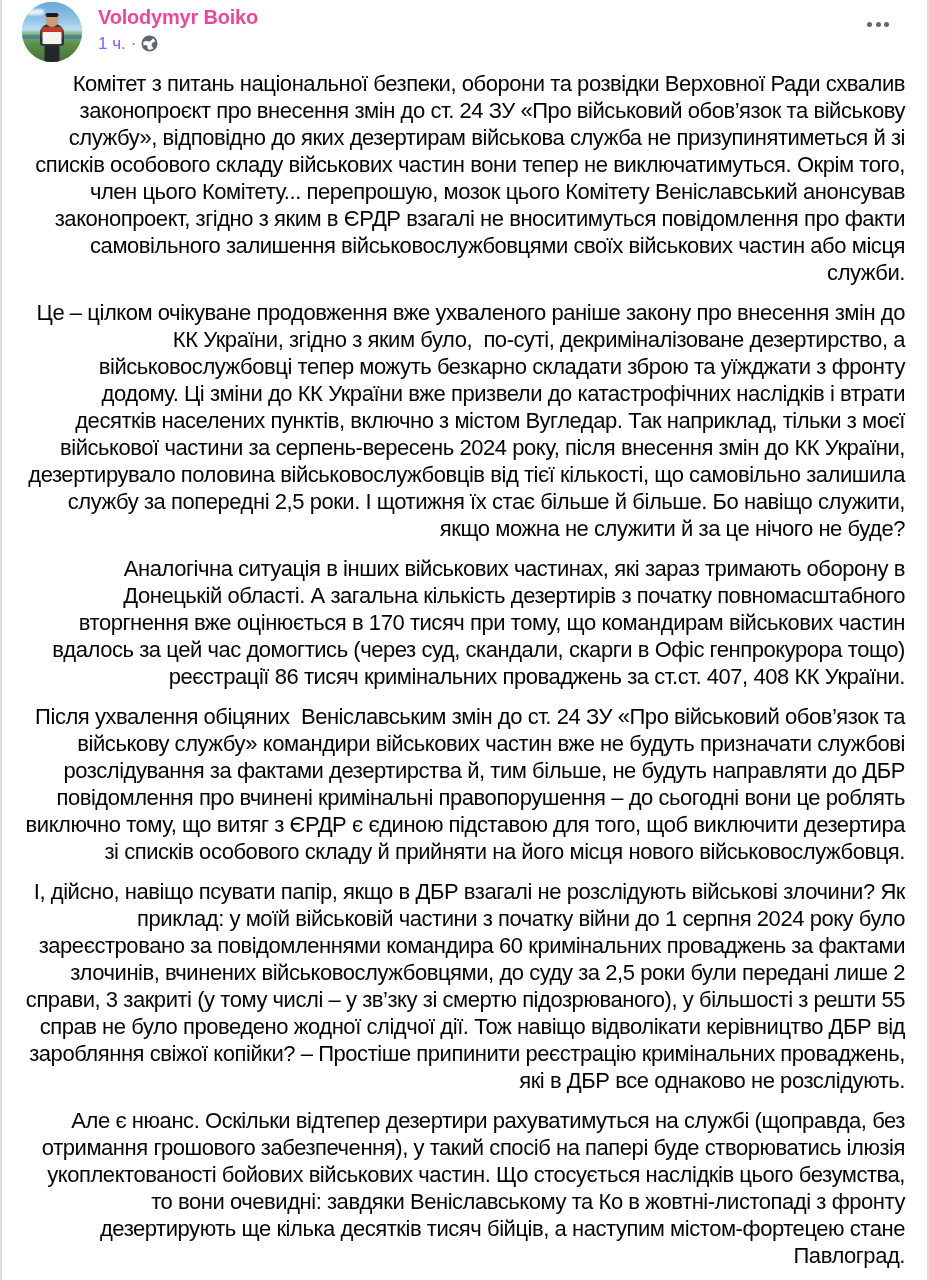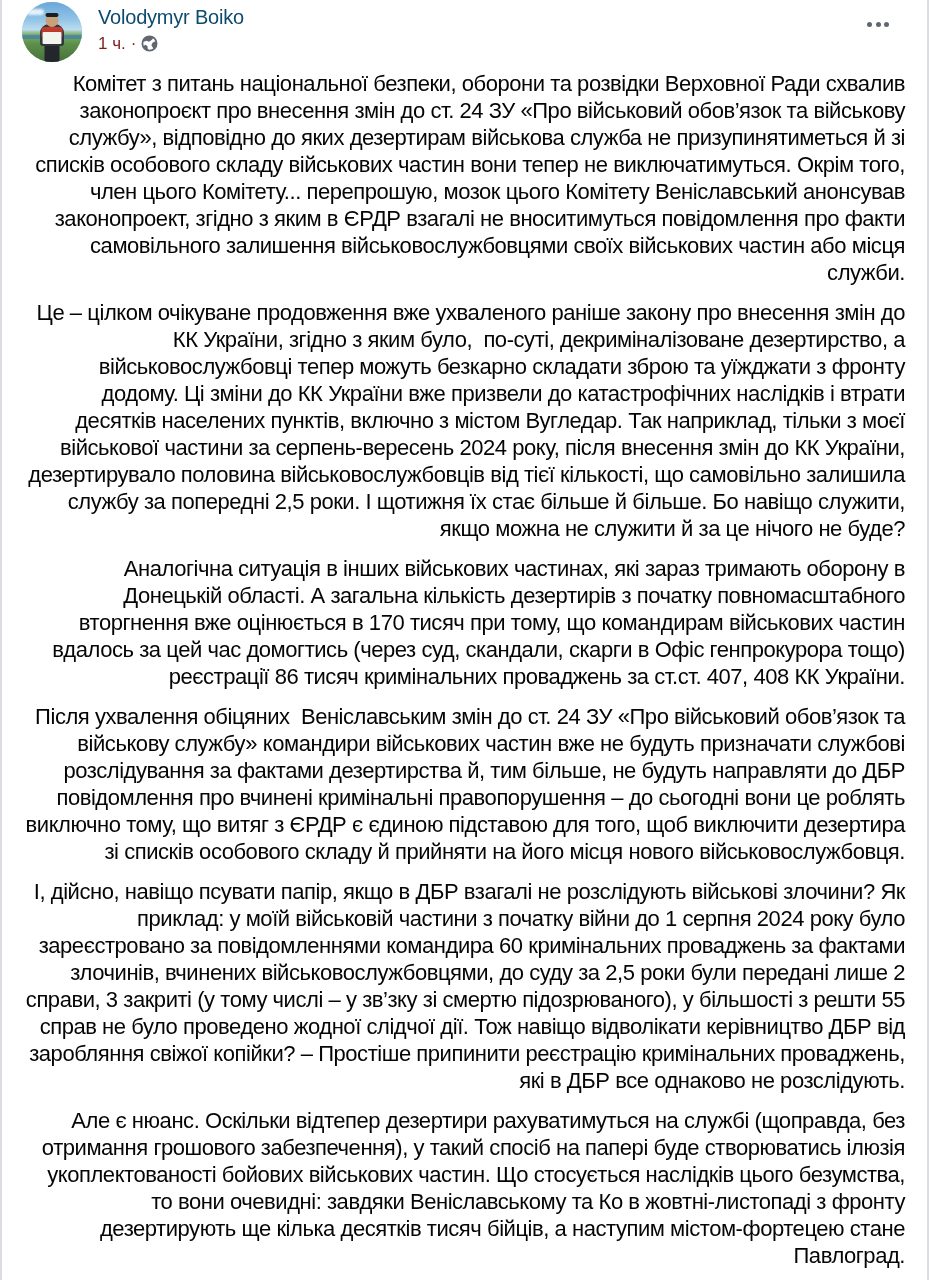--- a/index.html
+++ b/index.html
@@ -29,22 +29,22 @@
     background:#33363c;border-radius:9px 9px 3px 3px;}
   .av-vest{position:absolute;left:50%;top:41%;width:21px;height:11px;transform:translateX(-50%);
     background:#c23b2e;border-radius:3px;}
   .av-paper{position:absolute;left:50%;top:50%;width:19px;height:12px;transform:translateX(-50%);
     background:#f4f4ef;border-radius:1px;box-shadow:0 0 1px rgba(0,0,0,.45);z-index:3;}
   .av-head{position:absolute;left:50%;top:20%;width:13px;height:13px;transform:translateX(-50%);
     border-radius:50%;background:#c9a07a;z-index:2;}
   .av-shades{position:absolute;left:50%;top:19%;width:13px;height:4px;transform:translateX(-50%);
     border-radius:2px;background:#1c1d20;z-index:4;}
   .header-text{margin-left:16px;padding-top:4px;min-width:0;}
-  .author{font-size:20px;font-weight:400;color:#0c4a6e;letter-spacing:-.2px;cursor:pointer;line-height:1.15;}
-  .meta{margin-top:6px;font-size:17px;color:#7f1d1d;display:flex;align-items:center;line-height:1;}
+  .author{font-size:20px;font-weight:700;color:#ec4899;letter-spacing:-.2px;cursor:pointer;line-height:1.15;}
+  .meta{margin-top:6px;font-size:17px;color:#8b5cf6;display:flex;align-items:center;line-height:1;}
   .meta .ts{cursor:pointer;}
   .meta .sep{margin:0 5px;}
   .globe{display:inline-flex;align-items:center;}
   .menu-btn{
     margin-left:auto;margin-right:8px;margin-top:12px;
     display:flex;align-items:center;gap:3.5px;padding:8px;border-radius:50%;cursor:pointer;
   }
   .menu-btn .dot{width:5px;height:5px;border-radius:50%;background:#606770;}
   
   .post-body{margin-top:8px;}

